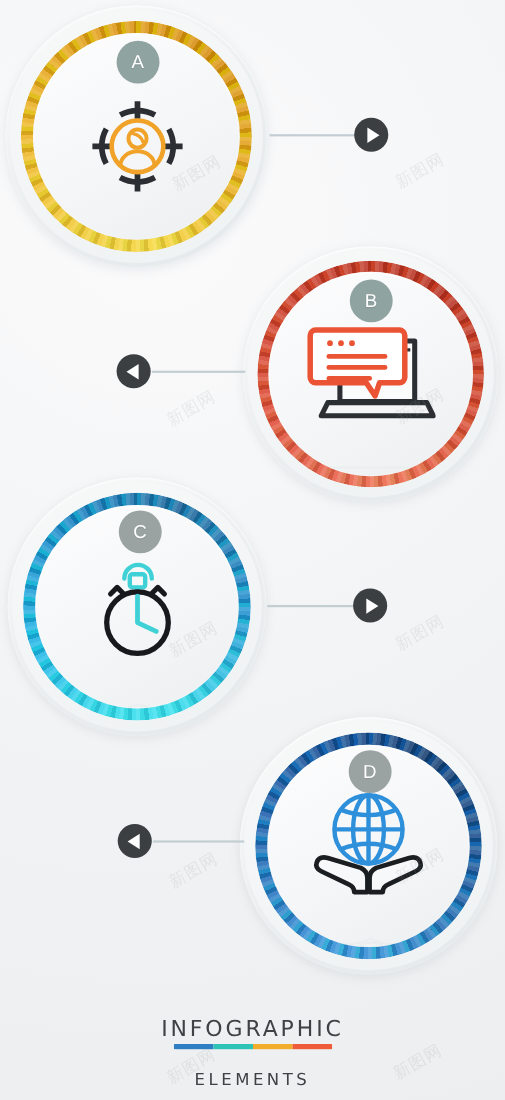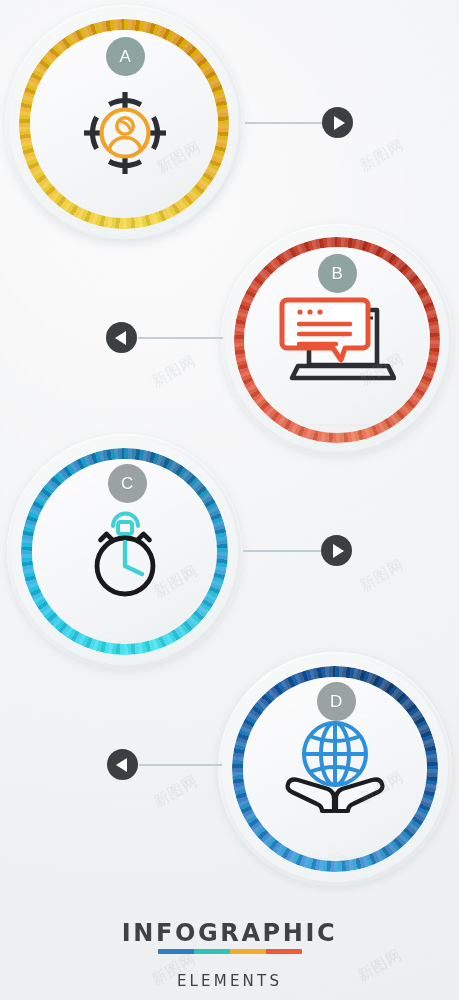--- a/index.html
+++ b/index.html
@@ -151,25 +151,25 @@
 
   
   .footer {
     position: absolute;
     left: 0;
     right: 0;
     bottom: 10px;
     text-align: center;
   }
   .footer .title {
-    font-size: 24px;
+    font-size: 20px;
     letter-spacing: 2.6px;
     color: #3f4245;
     font-family: "DejaVu Sans", sans-serif;
-    font-weight: bold;
+    font-weight: normal;
     line-height: 1.05;
   }
   .footer .subtitle {
     font-size: 15px;
     letter-spacing: 3.2px;
     color: #3f4245;
     font-family: "DejaVu Sans", sans-serif;
     line-height: 1.05;
     margin-top: 20px;
   }

